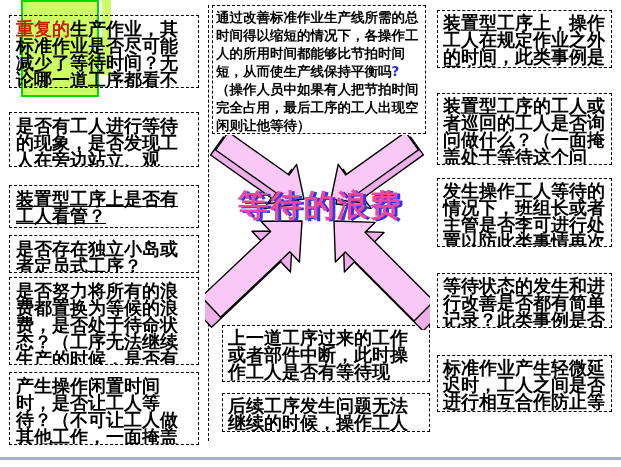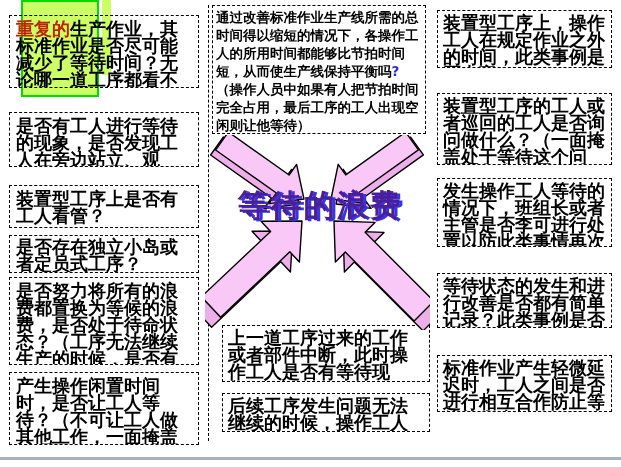--- a/index.html
+++ b/index.html
@@ -35,45 +35,45 @@
     background:var(--hl-fill);z-index:1;
   }
   .vdash{
     position:absolute;left:208px;top:5px;width:0;height:436px;
     border-left:1px dashed #000;z-index:1;
   }
   #center-svg{position:absolute;left:205px;top:135px;width:225px;height:195px;z-index:2;}
   #center-title{
     position:absolute;left:218px;top:185px;width:204px;height:44px;z-index:3;
     font-size:31px;font-weight:bold;letter-spacing:2px;text-align:center;
-    color:#4c1d95;text-shadow:3px 1px 0 var(--title-shadow);white-space:nowrap;
+    color:#ec4899;text-shadow:3px 1px 0 var(--title-shadow);white-space:nowrap;
   }
   .bottom-rule{
     position:absolute;left:0;top:457px;width:621px;height:3px;
     background:var(--bottom-rule);z-index:4;
   }
 </style>
 </head>
 <body>
 
 <div class="hl-rect"></div>
 <div class="hl-strip"></div>
 
 <div class="vdash"></div>
 
 <div class="qbox lbox" style="top:15px;height:73px;">
   <span class="red-prefix">重复的</span><span>生产作业，其标准作业是否尽可能减少了等待时间？无论哪一道工序都看不到等待的情况么？</span>
 </div>
 <div class="qbox lbox" style="top:112px;height:55px;">
   <span>是否有工人进行等待的现象，是否发现工人在旁边站立、观看、等待？</span>
 </div>
-<div class="qbox lbox" style="top:185px;height:43px;">
+<div class="qbox lbox" style="top:185px;height:43px;text-decoration:underline;">
   <span>装置型工序上是否有工人看管？</span>
 </div>
-<div class="qbox lbox" style="top:235px;height:38px;font-family:Liberation Mono, monospace;">
+<div class="qbox lbox" style="top:235px;height:38px;">
   <span>是否存在独立小岛或者定员式工序？</span>
 </div>
 <div class="qbox lbox" style="top:277px;height:88px;">
   <span>是否努力将所有的浪费都置换为等候的浪费，是否处于待命状态？（工序无法继续生产的时候，是否有工人进行等待的现象？）</span>
 </div>
 <div class="qbox lbox" style="top:372px;height:73px;">
   <span>产生操作闲置时间时，是否让工人等待？（不可让工人做其他工作，一面掩盖处于等待这个问题）</span>
 </div>
 
 <div class="qbox topbox" style="top:5px;height:129px;">

